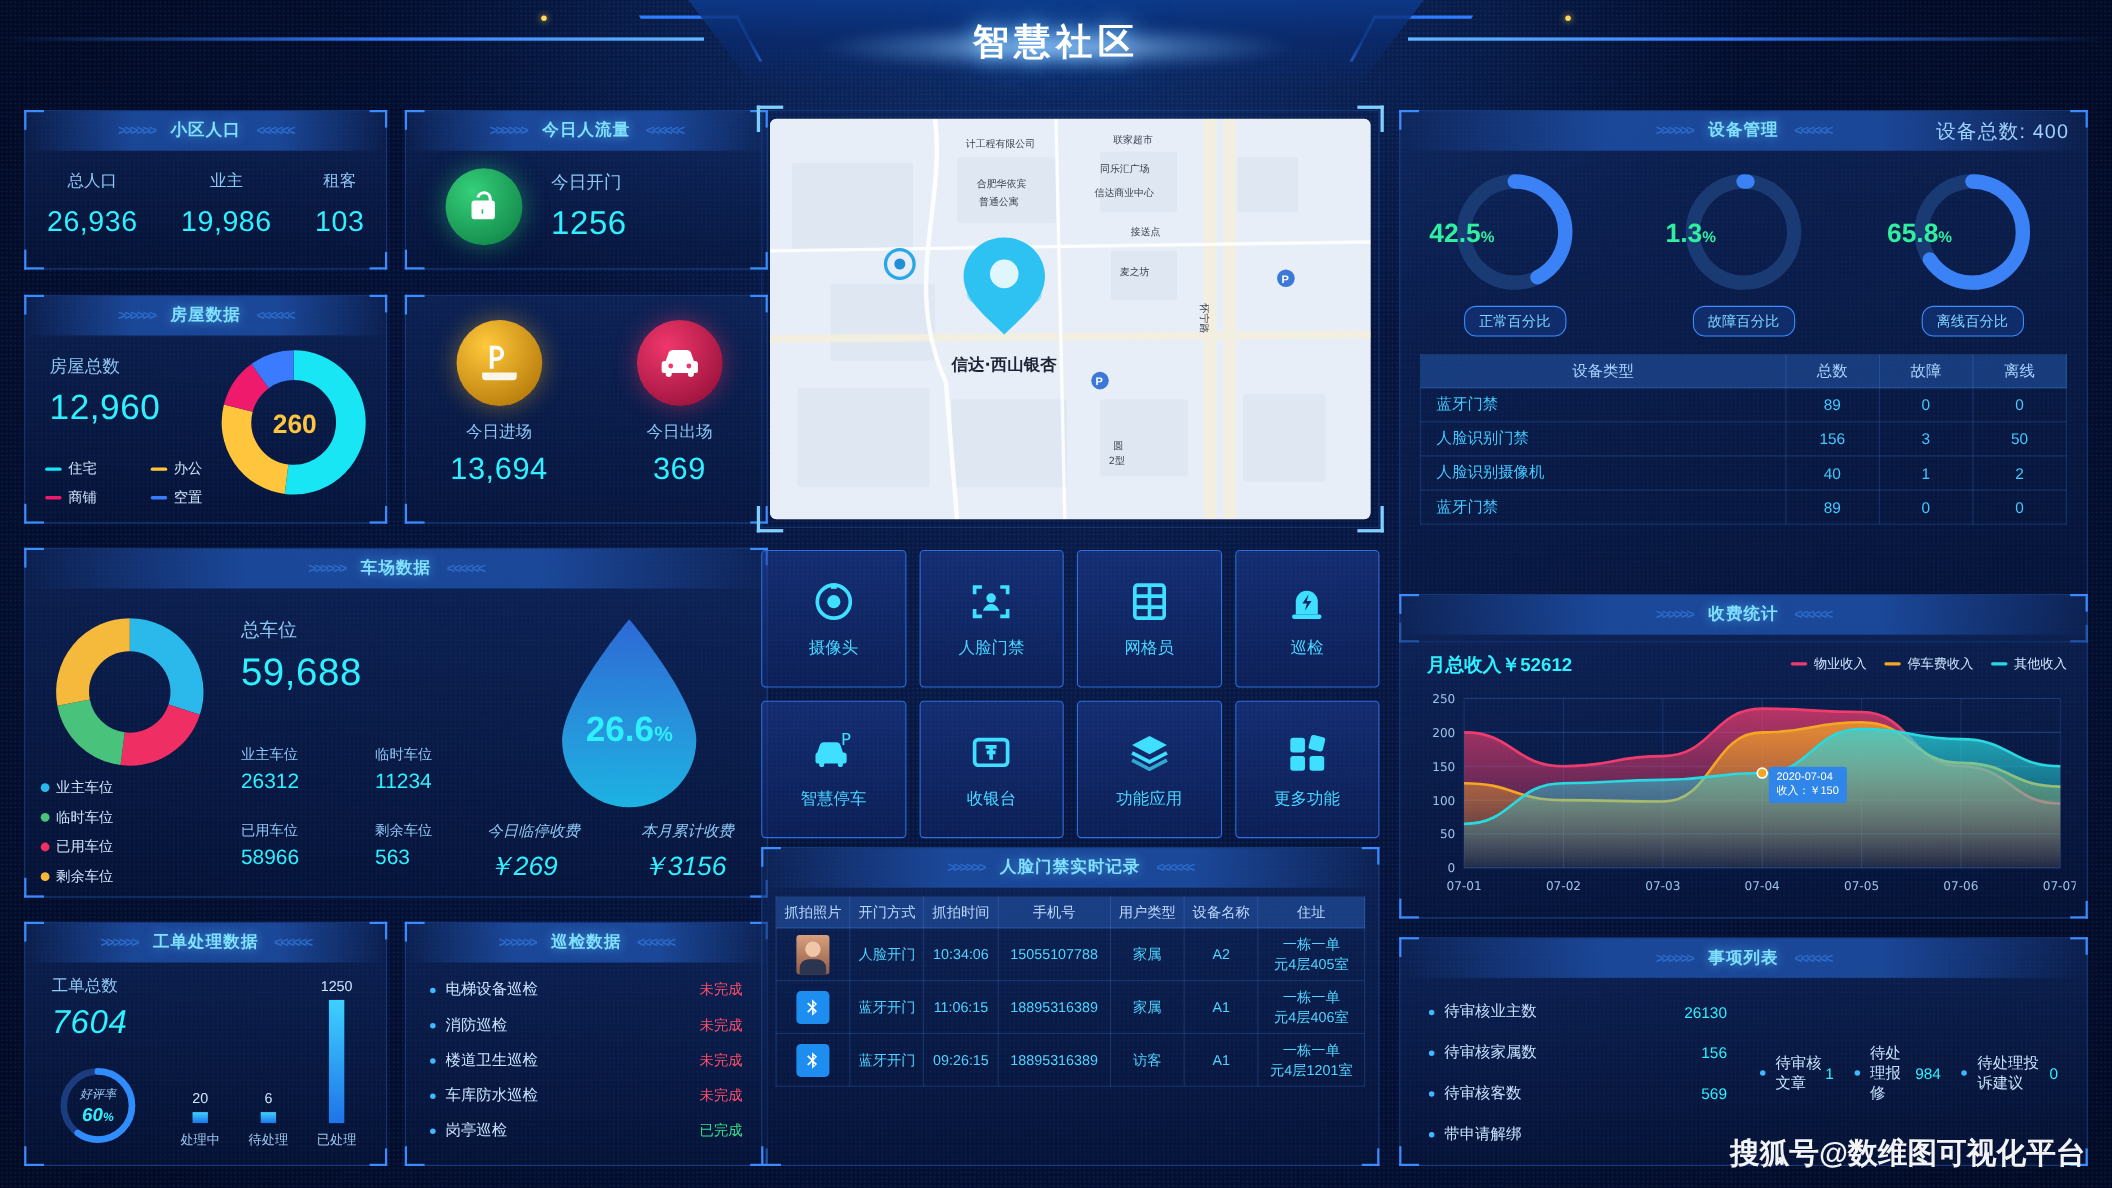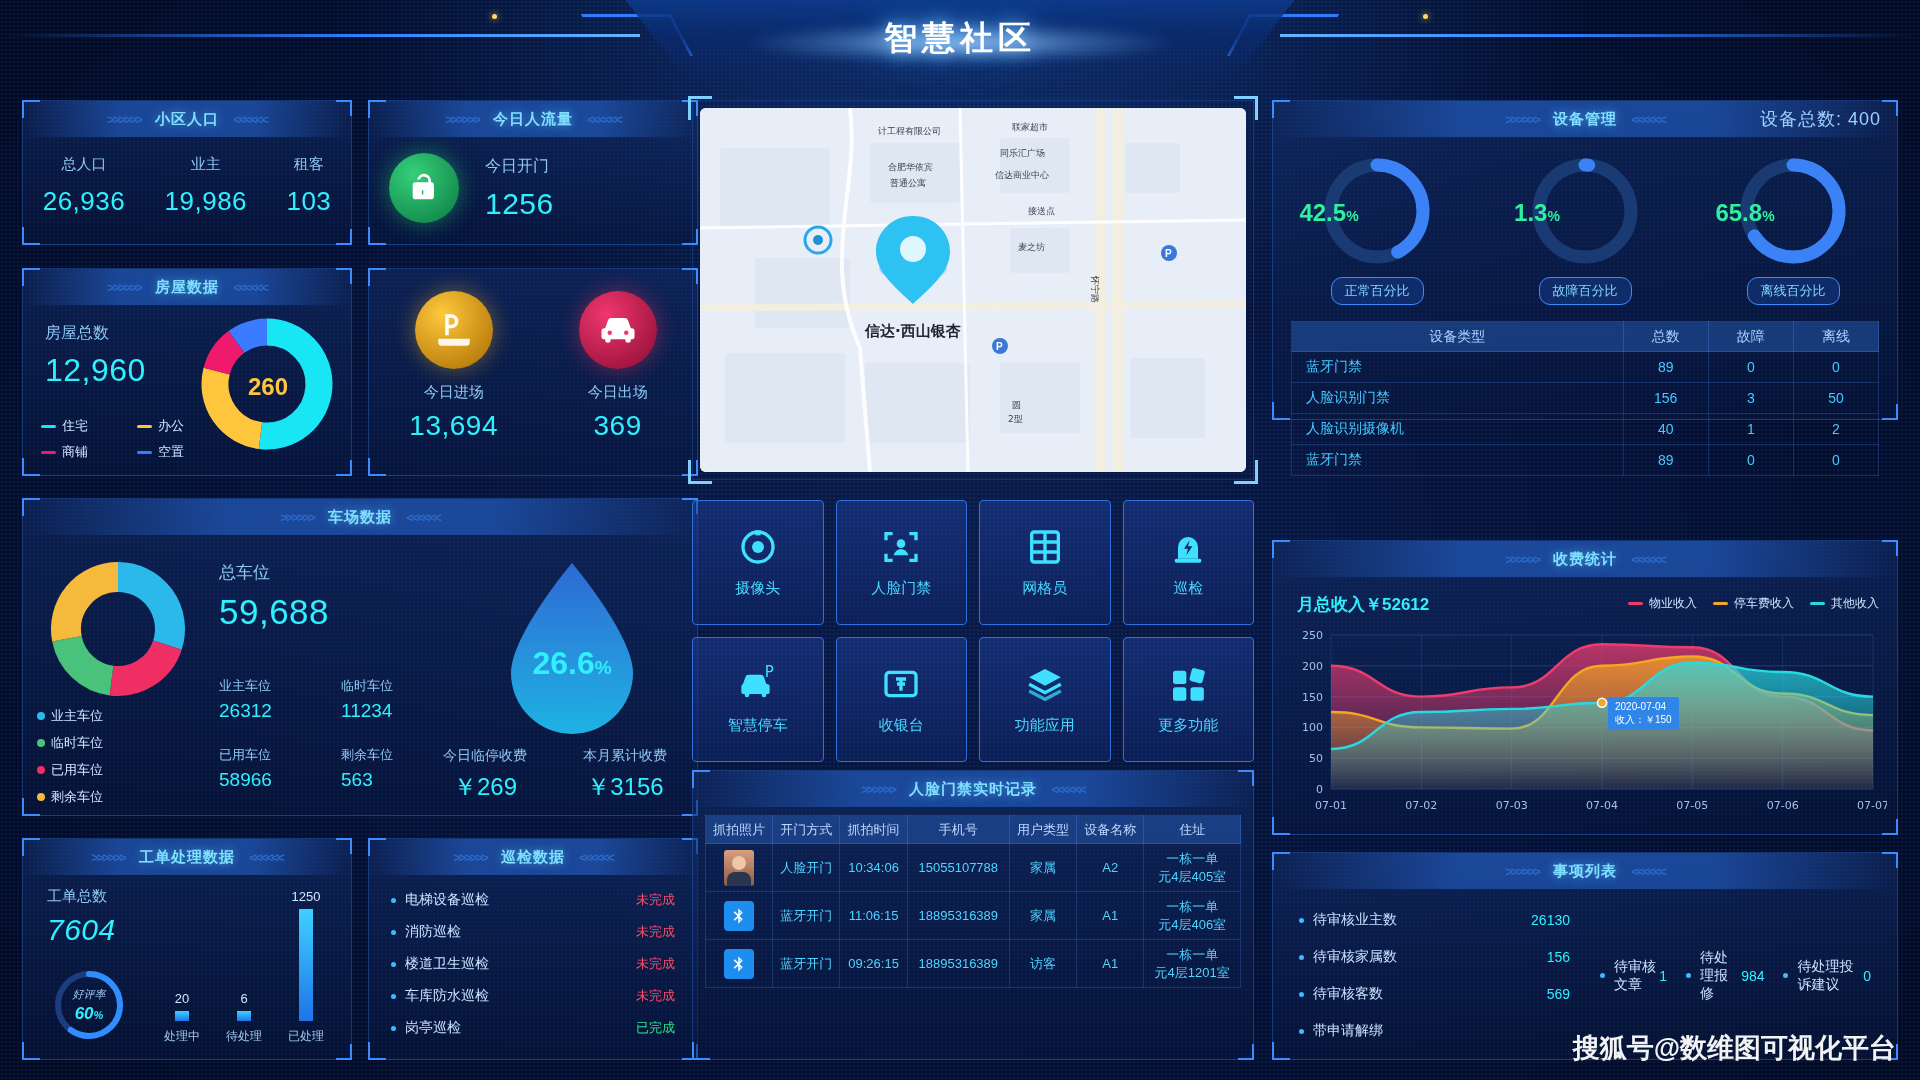--- a/index.html
+++ b/index.html
@@ -164,21 +164,21 @@
 </div>
 
 <div class="panel" style="left:368px;top:100px;width:330px;height:145px;">
   <span class="c-tr"></span>
     <span class="c-br"></span>
   <div class="ptitle">
     <span class="arr">&gt;&gt;&gt;&gt;&gt;&gt;</span>
     <span class="tx">今日人流量</span>
     <span class="arr">&lt;&lt;&lt;&lt;&lt;&lt;</span>
   </div>
-  <div style="display:flex;align-items:center;gap:26px;padding:16px 0 0 20px;">
+  <div style="display:flex;align-items:center;gap:26px;padding:16px 0 0 36px;">
     <div class="ic-circle" style="background:radial-gradient(circle at 35% 30%, #35d07a, #0b7a41);box-shadow:0 0 22px rgba(40,200,120,.5);">
       <svg width="34" height="34" viewBox="0 0 24 24" fill="#fff">
         <path d="M17 8V7a5 5 0 0 0-9.9-1h2.06A3 3 0 0 1 15 7v1H6a2 2 0 0 0-2 2v8a2 2 0 0 0 2 2h11a2 2 0 0 0 2-2v-8a2 2 0 0 0-2-2zm-5.5 8.5h-1v-3h1z"></path>
       </svg>
     </div>
     <div>
       <div class="lbl" style="font-size:16px;margin-bottom:10px;">今日开门</div>
       <div class="big" style="font-size:30px;">1256</div>
     </div>
   </div>
@@ -317,21 +317,21 @@
             <stop offset="100%" stop-color="#1ec0f0"></stop>
         </linearGradient>
       </defs>
       <path d="M73 6 C73 6 134 78 134 116 A61 61 0 0 1 12 116 C12 78 73 6 73 6Z" fill="url(#dg)" opacity=".92"></path>
     </svg>
     <div style="position:absolute;left:0;top:88px;width:146px;text-align:center;font-size:32px;font-weight:bold;color:#2ff0ff;">
       <span>26.6</span><span style="font-size:19px;">%</span>
     </div>
   </div>
 
-  <div style="position:absolute;right:30px;top:248px;display:flex;gap:56px;text-align:center;" id="park-fees">
+  <div style="position:absolute;right:30px;top:248px;display:flex;gap:56px;text-align:left;font-style:italic;" id="park-fees">
       <div>
      <div class="lbl" style="font-size:14px;">今日临停收费</div>
      <div class="cyan" style="font-size:24px;margin-top:6px;">￥269</div>
       </div>
       <div>
      <div class="lbl" style="font-size:14px;">本月累计收费</div>
      <div class="cyan" style="font-size:24px;margin-top:6px;">￥3156</div>
       </div>
     </div>
 </div>
@@ -610,21 +610,21 @@
     <td>18895316389</td>
     <td>访客</td>
     <td>A1</td>
     <td style="line-height:1.35;">一栋一单<br>元4层1201室</td>
           </tr>
         </tbody>
     </table>
   </div>
 </div>
 
-<div class="panel" style="left:1272px;top:100px;width:626px;height:320px;">
+<div class="panel" style="left:1272px;top:100px;width:626px;height:484px;">
   <span class="c-tr"></span>
     <span class="c-br"></span>
   <div class="ptitle" style="position:relative;">
     <span class="arr">&gt;&gt;&gt;&gt;&gt;&gt;</span>
     <span class="tx">设备管理</span>
     <span class="arr">&lt;&lt;&lt;&lt;&lt;&lt;</span>
     <span style="position:absolute;right:16px;top:0;font-size:18px;color:#9fd0ff;font-weight:normal;margin-left:40px;">
       <span>设备总数:</span>
       <span>400</span>
     </span>

